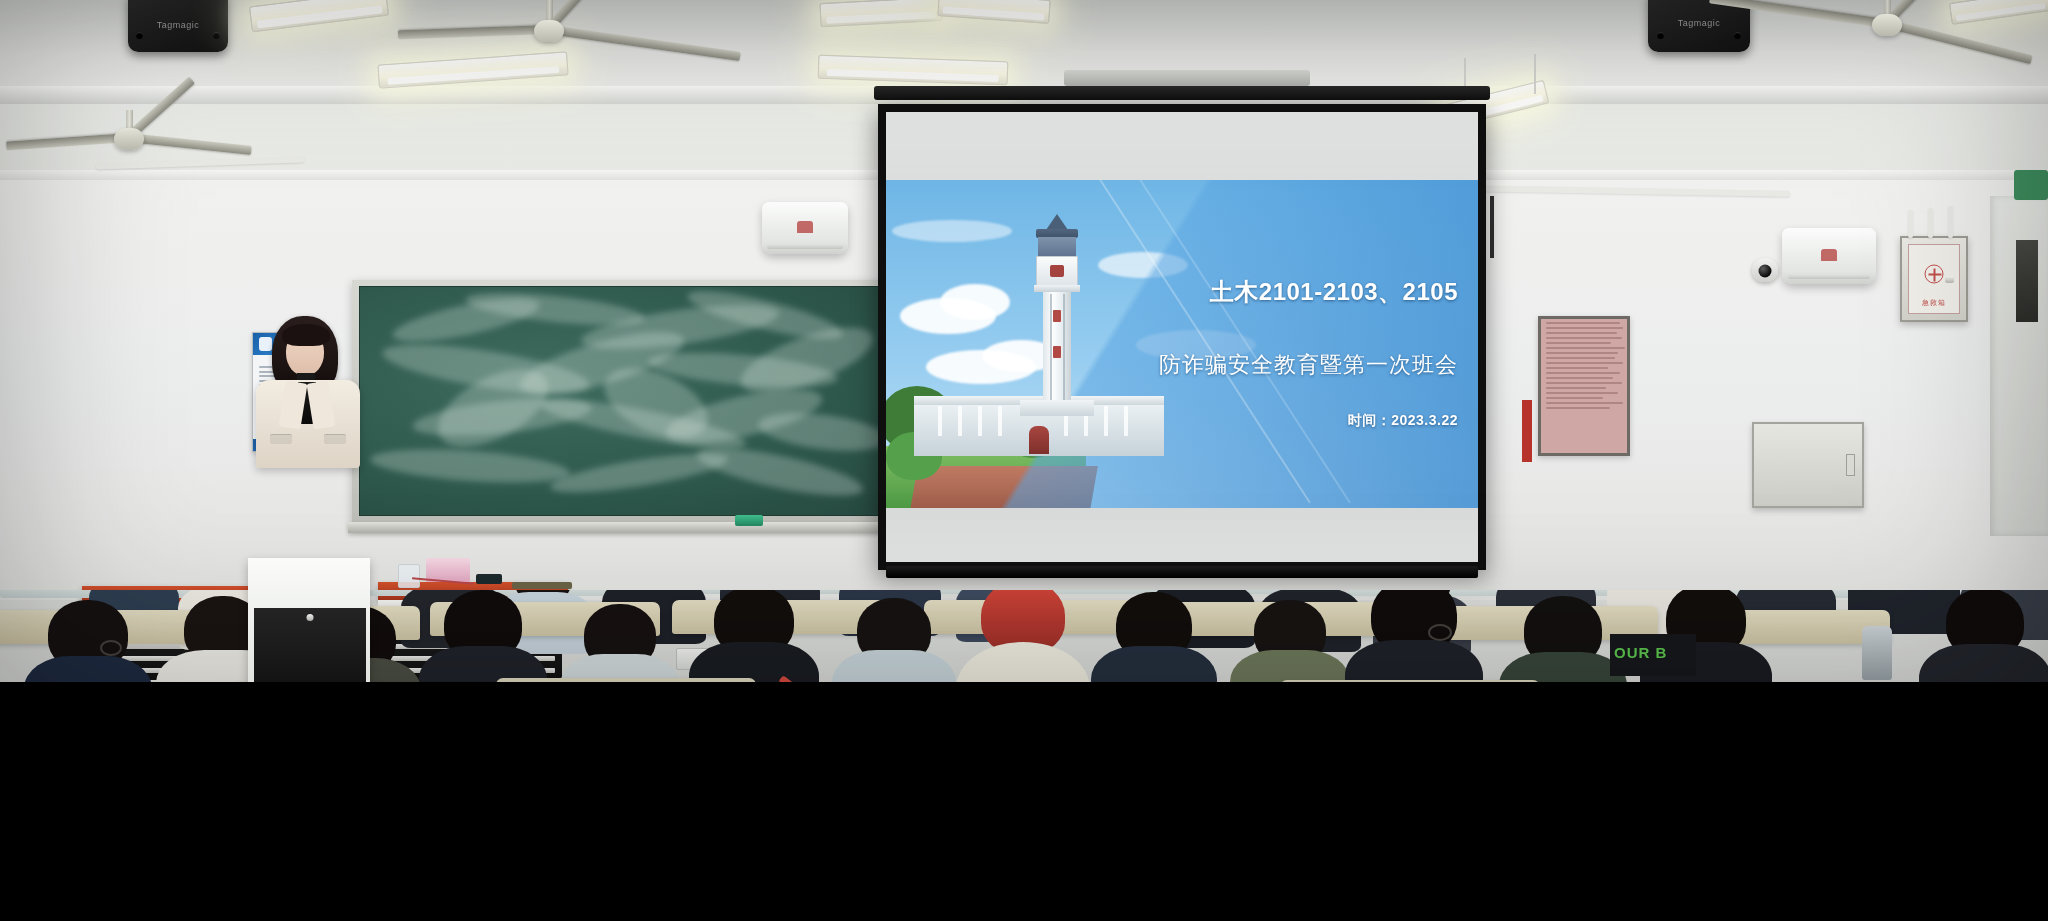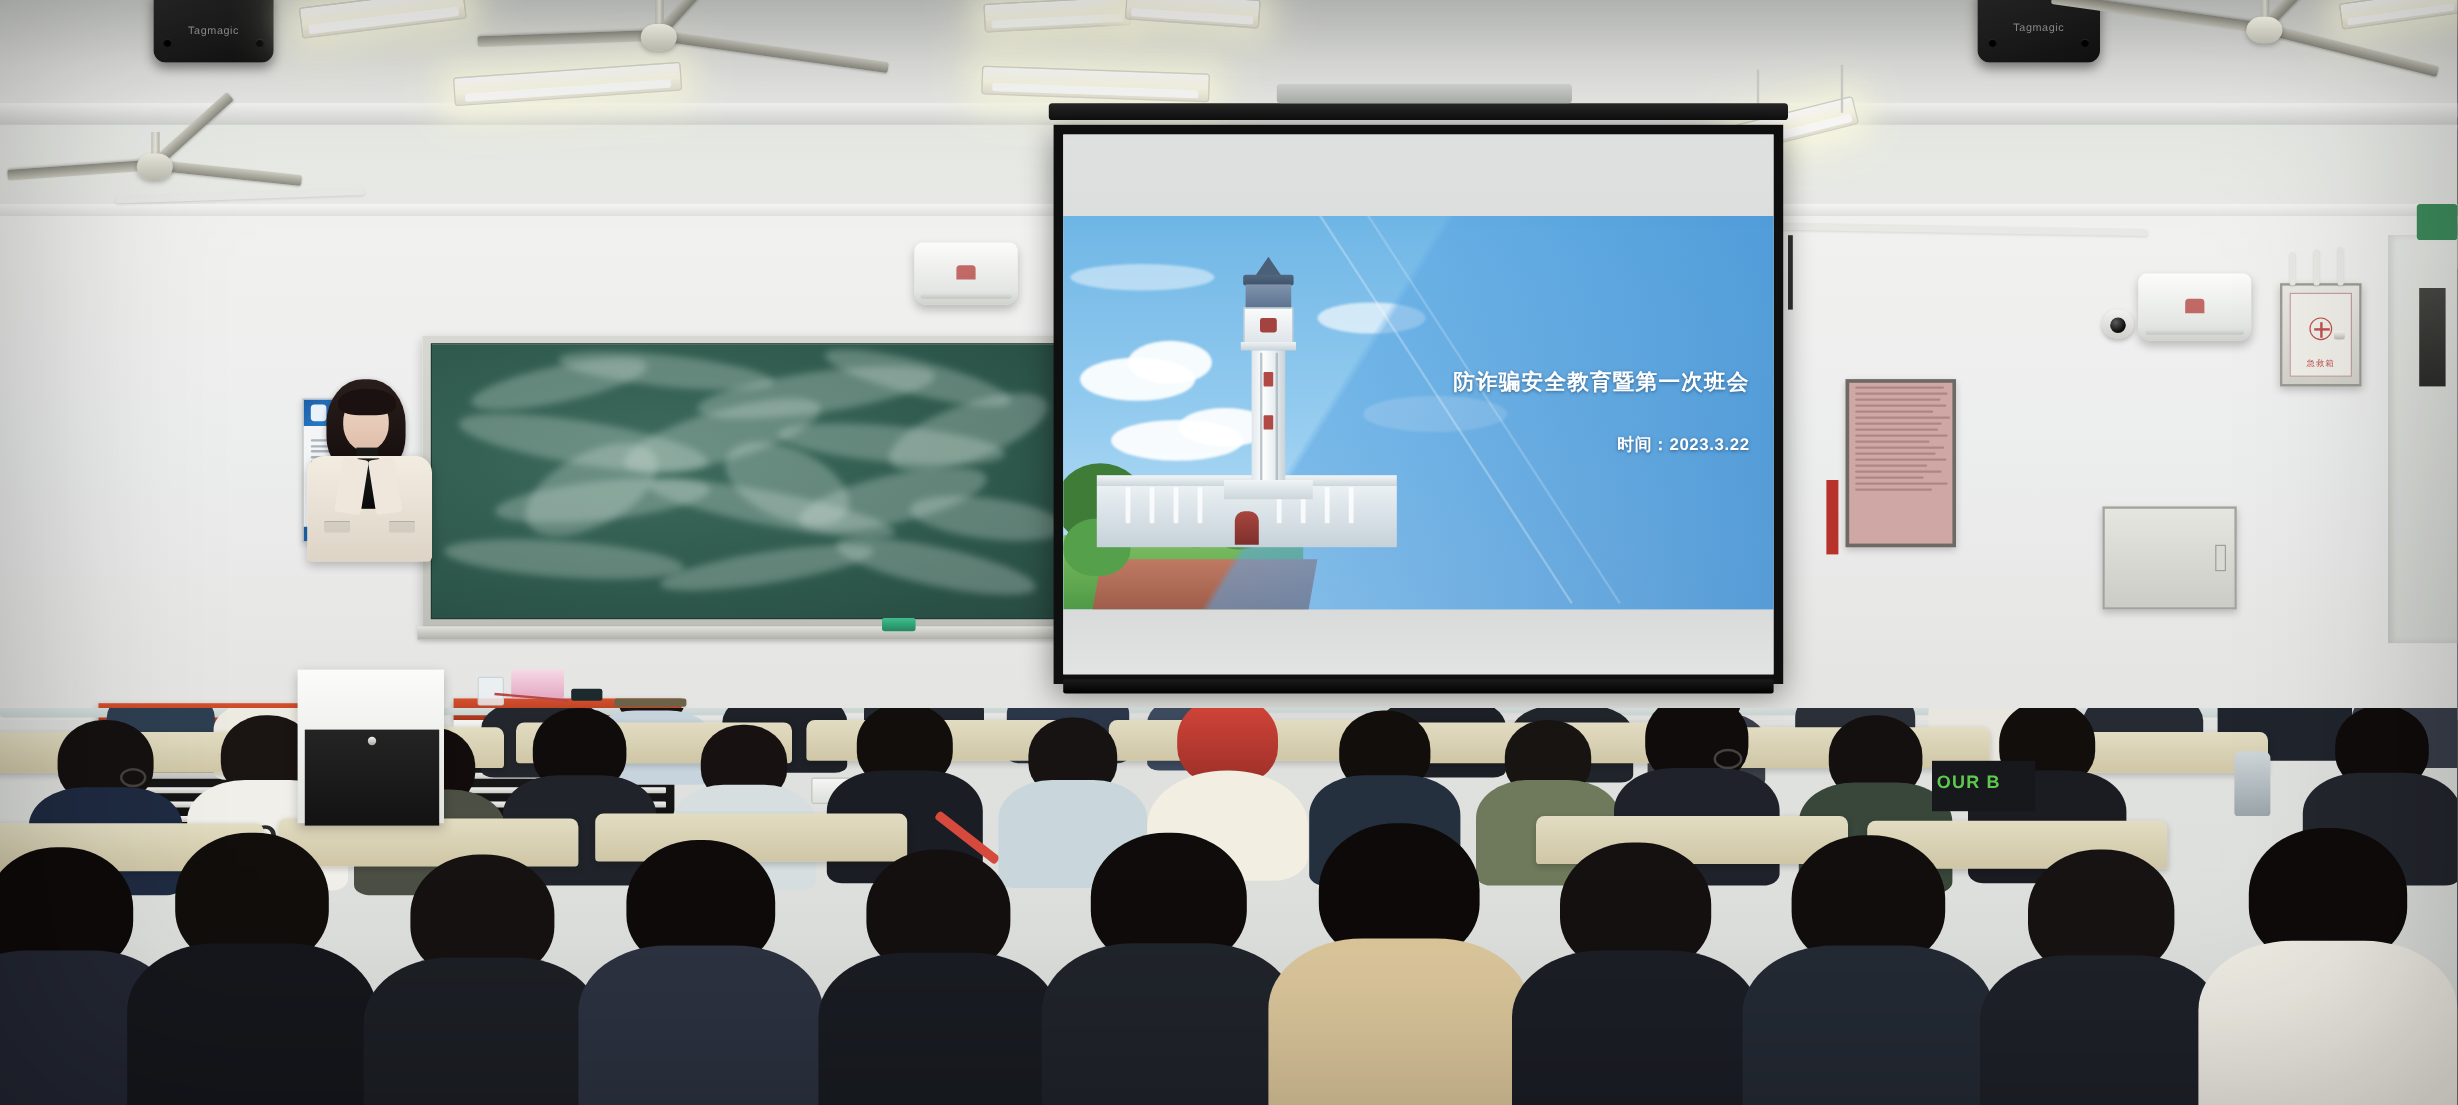--- a/index.html
+++ b/index.html
@@ -1,19 +1,19 @@
 <!DOCTYPE html>
 <html><head>
 <meta charset="utf-8">
 <style>
   * { margin:0; padding:0; box-sizing:border-box; }
   html,body { width:2048px; height:921px; overflow:hidden; background:#000; }
   body { font-family:"Liberation Sans", sans-serif; }
 
-  #scene { position:relative; width:2048px; height:921px; overflow:hidden;
+  #scene { position:relative; width:2048px; height:682px; overflow:hidden;
            background:linear-gradient(#d9dbd8 0%, #e3e4e1 40%, #dcdedb 100%); }
 
   
   .ceiling { position:absolute; left:0; top:0; width:2048px; height:98px;
              background:linear-gradient(180deg,#cfd1ce 0%,#e7e8e5 55%,#f0f1ee 100%); }
   .ceiling-beam { position:absolute; left:0; top:86px; width:2048px; height:22px;
              background:linear-gradient(180deg,#fbfbf9,#cfd1cd); border-bottom:1px solid #b6b8b4; }
   .ceiling-beam2{ position:absolute; left:0; top:170px; width:2048px; height:16px;
              background:linear-gradient(180deg,#f7f8f5,#d2d4d0); opacity:.9;}
   .upper-wall { position:absolute; left:0; top:104px; width:2048px; height:120px;
@@ -165,21 +165,21 @@
   .b-col{position:absolute; top:10px; width:4px; height:30px; background:rgba(255,255,255,.8);}
   .b-door{position:absolute; left:46%; top:30px; width:20px; height:28px;
         background:linear-gradient(180deg,#a8453f,#7e302c); border-radius:8px 8px 0 0;}
   .tree{position:absolute; border-radius:50% 50% 46% 46%; filter:blur(.6px);}
   .lawn{position:absolute; background:linear-gradient(180deg,#7fbf63,#4f9a46);}
   .path{position:absolute; background:linear-gradient(180deg,#bf7a63,#9d5c49); filter:blur(.5px);}
 
   .slide-text{position:absolute; right:20px; top:96px; width:300px; text-align:right; z-index:6;
         color:#ffffff; text-shadow:0 1px 3px rgba(0,40,80,.55);}
   .st-line1{font-size:24px; font-weight:bold; letter-spacing:.5px; white-space:nowrap;}
-  .st-line2{font-size:18px; font-weight:bold; letter-spacing:1px; margin-top:30px; white-space:nowrap;}
+  .st-line2{font-size:22px; font-weight:normal; letter-spacing:1px; margin-top:42px; white-space:nowrap;}
   .st-line3{font-size:14px; font-weight:bold; letter-spacing:.5px; margin-top:32px; white-space:nowrap;}
 
   
   .desk-group{position:absolute; left:82px; top:568px; width:500px; height:130px;}
   .podium{position:absolute; left:166px; top:-10px; width:122px; height:128px;
         background:linear-gradient(180deg,#fbfcfa,#e0e2de); box-shadow:0 4px 9px rgba(0,0,0,.25); z-index:5;}
   .podium-dark{position:absolute; left:172px; top:40px; width:112px; height:80px;
         background:linear-gradient(180deg,#242424,#121212); z-index:6;}
   .desk-red{position:absolute; background:linear-gradient(180deg,#d4502c,#a5341c);
         box-shadow:0 3px 6px rgba(0,0,0,.3);}
@@ -445,20 +445,21 @@
         <span class="tree" style="left:40px;  top:218px; width:60px; height:56px; background:#4d9140;"></span>
         <span class="tree" style="left:84px;  top:228px; width:54px; height:48px; background:#3c7a36;"></span>
         <span class="tree" style="left:124px; top:236px; width:46px; height:42px; background:#4f9544;"></span>
         <span class="tree" style="left:0px;   top:252px; width:56px; height:48px; background:#55a04a;"></span>
 
         <div class="slide-overlay"></div>
         <span class="diag-line" style="left:196px; top:-30px; width:420px; height:2px; transform:rotate(57deg); opacity:.5;"></span>
         <span class="diag-line" style="left:236px; top:-30px; width:420px; height:1.5px; transform:rotate(57deg); opacity:.35;"></span>
 
         <div class="slide-text">
+          <div class="st-line1">土木2101-2103、2105</div>
           <div class="st-line2">防诈骗安全教育暨第一次班会</div>
           <div class="st-line3">时间：2023.3.22</div>
         </div>
       </div>
 
       <div class="screen-margin-bottom"></div>
     </div>
   </div>
   <div class="screen-bottom-bar"></div>
   <div style="position:absolute; left:1490px; top:196px; width:4px; height:62px; background:#2a2a2a;"></div>

